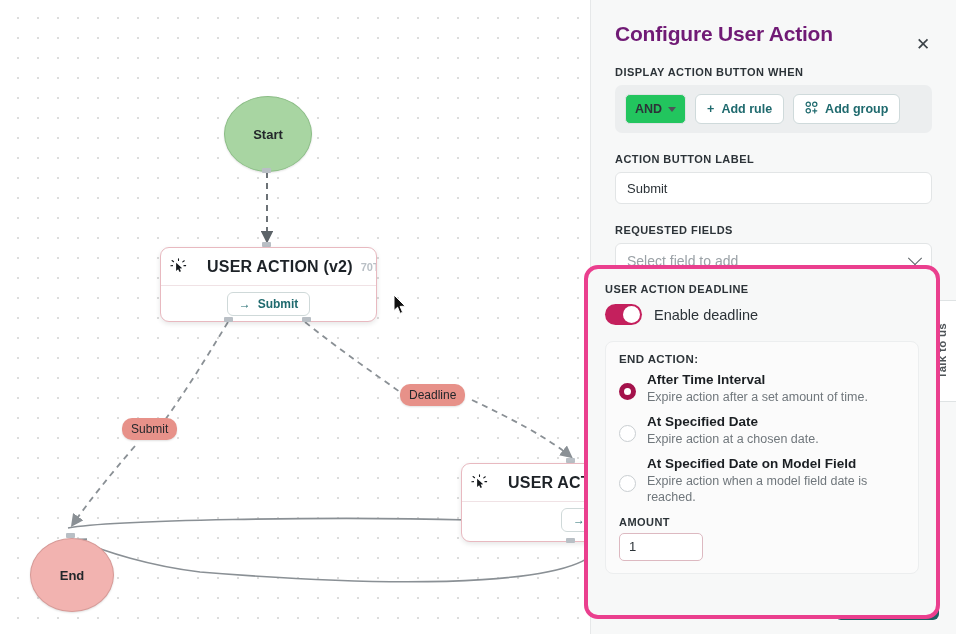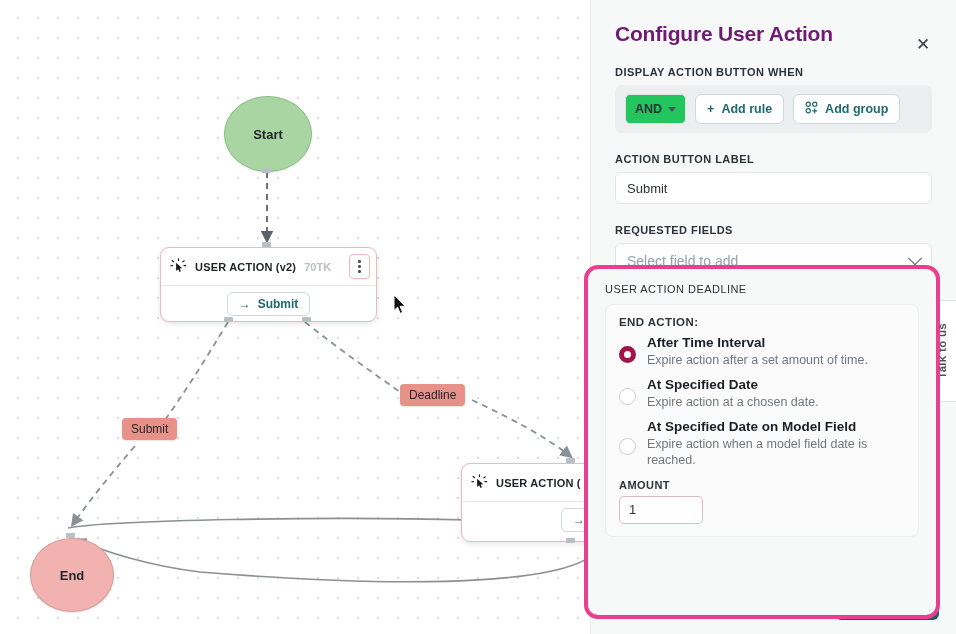--- a/index.html
+++ b/index.html
@@ -40,41 +40,42 @@
     overflow:hidden;
   }
   #node-ua1{left:160px;top:247px;width:215px;height:73px;}
   #node-ua2{left:461px;top:463px;width:170px;height:77px;}
   .action-head{
     height:37px;display:flex;align-items:center;gap:8px;padding:0 6px 0 9px;
     border-bottom:1px solid #f0e2e5;
   }
   .cursor-ico{width:17px;height:17px;flex:0 0 17px;position:relative;}
   .action-title{
-    font-size:11px;font-weight:700;color:#1d2227;letter-spacing:.2px;
+    font-size:16px;font-weight:700;color:#1d2227;letter-spacing:.2px;
     white-space:nowrap;
+    margin-left:12px;
   }
   .action-tok{font-size:11px;font-weight:700;color:#b9bfc5;white-space:nowrap;}
   .kebab{
     margin-left:auto;width:19px;height:23px;border:1px solid #e8b9c0;border-radius:4px;
     display:flex;flex-direction:column;align-items:center;justify-content:center;gap:2.3px;
     background:#fff;flex:0 0 19px;
   }
   .kebab i{width:2.6px;height:2.6px;border-radius:50%;background:#4a5055;display:block;}
   .action-body{height:36px;display:flex;align-items:center;justify-content:center;}
   .chip-btn{
     display:inline-flex;align-items:center;gap:7px;
     border:1px solid #cfd9d9;border-radius:6px;background:#fff;
     padding:4px 11px;font-size:12px;font-weight:700;color:#1f6a6e;
   }
   .chip-btn .arr{font-size:12px;color:#1f6a6e;}
 
   .edge-label{
     position:absolute;background:#e79189;color:#23272b;
-    font-size:12px;border-radius:4px;padding:4px 9px;
+    font-size:12px;border-radius:10px;padding:4px 9px;
     box-shadow:0 1px 2px rgba(0,0,0,.12);white-space:nowrap;
   }
   #lbl-submit{left:122px;top:418px;}
   #lbl-deadline{left:400px;top:384px;}
 
   .handle{position:absolute;width:9px;height:5px;background:#b9bfc5;border-radius:1px;}
 
   #mouse-cursor{position:absolute;left:393px;top:294px;width:14px;height:21px;}
 
   
@@ -128,21 +129,21 @@
     transform:rotate(45deg) translate(-2px,-2px);
   }
 
   
   #deadline-card{
     position:absolute;left:584px;top:265px;width:356px;height:354px;
     border:4px solid #ea3f8e;border-radius:14px;background:#f7f8f8;
     box-sizing:border-box;padding:14px 17px 0 17px;
   }
   #deadline-label{
-    font-size:11px;font-weight:400;color:#2c3338;letter-spacing:.45px;margin:0 0 9px 0;
+    font-size:11px;font-weight:700;color:#2c3338;letter-spacing:.45px;margin:0 0 9px 0;
   }
   #toggle-row{display:flex;align-items:center;gap:12px;margin-bottom:16px;}
   #toggle{
     width:37px;height:21px;border-radius:11px;background:#c4205d;position:relative;flex:0 0 37px;
   }
   #toggle .knob{
     position:absolute;right:2px;top:2px;width:17px;height:17px;border-radius:50%;background:#fff;
   }
   #toggle-text{font-size:14.5px;color:#2c3338;}
   #end-action-box{
@@ -333,20 +334,26 @@
   </div>
 
   <div id="talk-tab">
     <span>Talk to us</span>
   </div>
 </div>
 
 <div id="deadline-card">
   <div id="deadline-label">USER ACTION DEADLINE</div>
 
+  <div id="toggle-row">
+    <span id="toggle">
+        <span class="knob"></span>
+      </span>
+    <span id="toggle-text">Enable deadline</span>
+  </div>
 
   <div id="end-action-box">
     <div id="end-action-label">END ACTION:</div>
 
     <div class="radio-row">
       <span class="radio sel"></span>
       <span>
         <span class="radio-title" style="display:block;">After Time Interval</span>
         <span class="radio-desc" style="display:block;">Expire action after a set amount of time.</span>
       </span>

